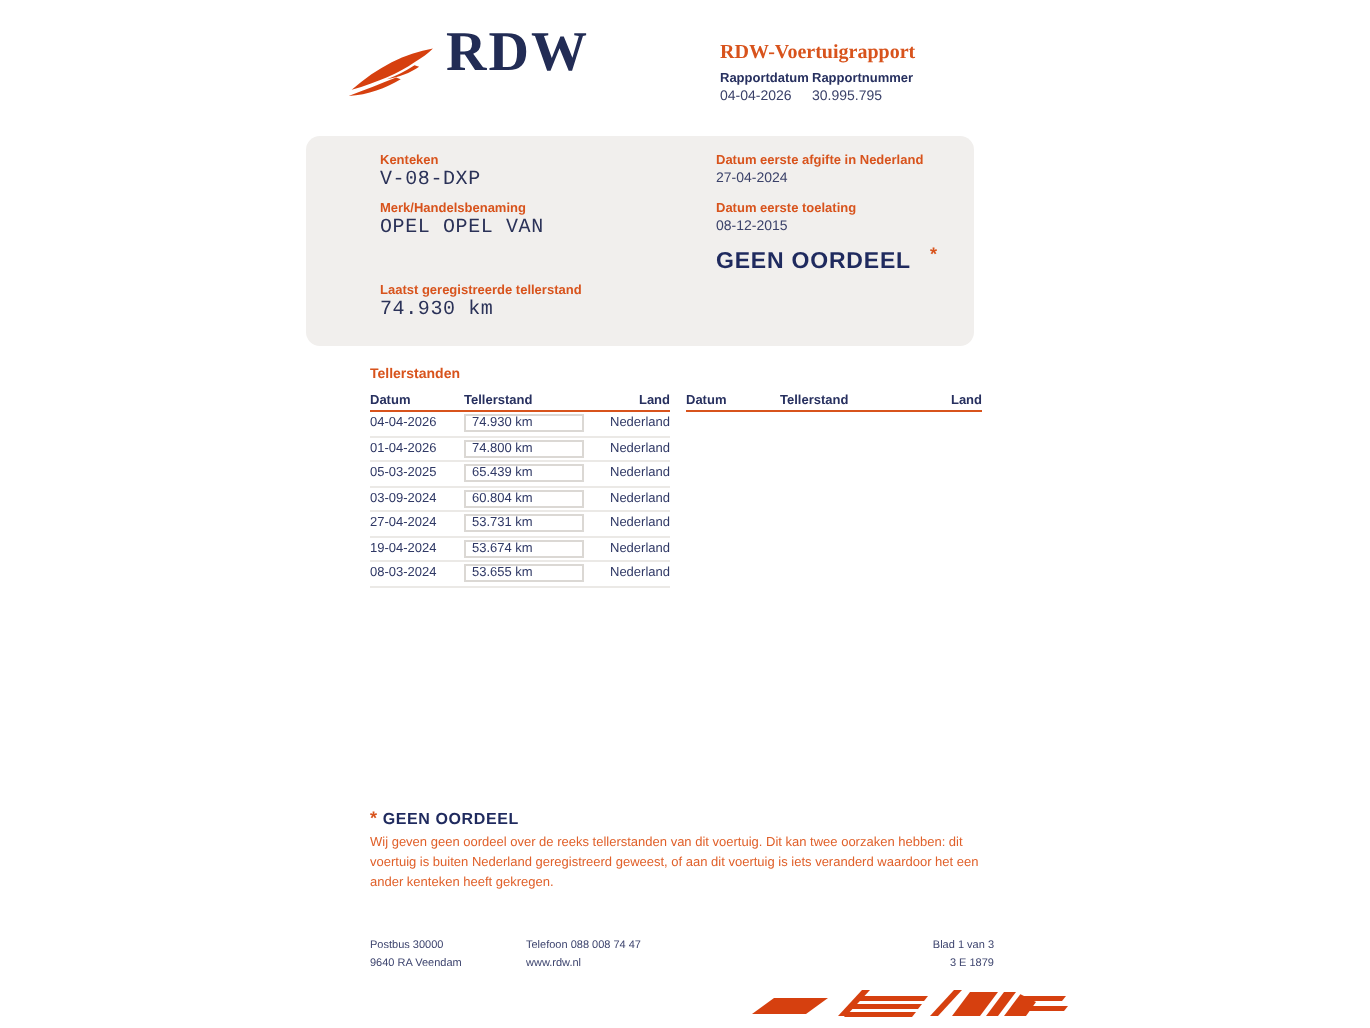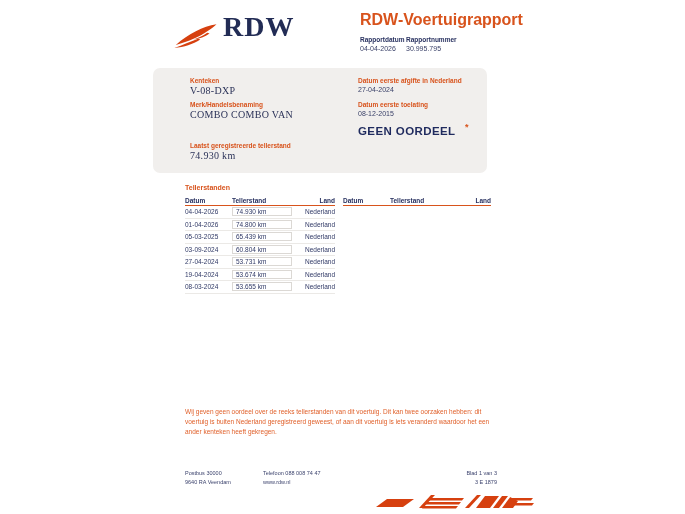--- a/index.html
+++ b/index.html
@@ -17,38 +17,38 @@
     font-family:"Liberation Sans", sans-serif;overflow:hidden;
   }
   .abs{position:absolute;}
   
   .logo-svg{position:absolute;left:172px;top:23px;width:46px;height:27px;}
   .logo-text{
     position:absolute;left:223px;top:11px;font-family:"Liberation Serif","DejaVu Serif",serif;
     font-size:28px;color:#222c55;letter-spacing:1px;font-weight:600;
   }
   .doc-title{
-    position:absolute;left:360px;top:11px;width:220px;
-    font-family:Liberation Sans, sans-serif;
-    font-size:16px;font-weight:bold;color:var(--orange);
+    position:absolute;left:360px;top:21px;width:220px;
+    font-family:Liberation Serif, serif;
+    font-size:10px;font-weight:bold;color:var(--orange);
   }
   .meta-label{font-size:6.5px;font-weight:bold;color:var(--navy);}
   .meta-value{font-size:7px;color:var(--navy-soft);}
   .meta-date-l{left:360px;top:36px;}
   .meta-date-v{left:360px;top:45px;}
   .meta-num-l{left:406px;top:36px;}
   .meta-num-v{left:406px;top:45px;}
   
   .card{
     position:absolute;left:153px;top:68px;width:334px;height:105px;
     background:var(--card);border-radius:7px;
   }
   .olabel{font-size:6.5px;font-weight:bold;color:var(--orange);}
   .bigval{
-    font-family:Liberation Serif, serif;
+    font-family:Liberation Mono, monospace;
     font-size:10px;color:#2b3258;letter-spacing:.3px;
   }
   .smallval{font-size:7px;color:var(--navy-soft);}
   .oordeel{
     font-size:11.5px;font-weight:bold;color:#1f2a5e;letter-spacing:.4px;
     font-family:"Liberation Sans",sans-serif;
   }
   .asterisk{color:var(--orange);font-size:9px;font-weight:bold;}
   
   .section-title{position:absolute;left:185px;top:184px;font-size:7px;font-weight:bold;color:var(--orange);}
@@ -97,21 +97,21 @@
   <div class="doc-title">RDW-Voertuigrapport</div>
   <div class="abs meta-label meta-date-l">Rapportdatum</div>
   <div class="abs meta-value meta-date-v">04-04-2026</div>
   <div class="abs meta-label meta-num-l">Rapportnummer</div>
   <div class="abs meta-value meta-num-v">30.995.795</div>
 
   <div class="card">
     <div class="abs olabel" style="left:37px;top:9px;">Kenteken</div>
     <div class="abs bigval" style="left:37px;top:17px;">V-08-DXP</div>
     <div class="abs olabel" style="left:37px;top:33px;">Merk/Handelsbenaming</div>
-    <div class="abs bigval" style="left:37px;top:41px;">COMBO COMBO VAN</div>
+    <div class="abs bigval" style="left:37px;top:41px;">OPEL OPEL VAN</div>
     <div class="abs olabel" style="left:37px;top:74px;">Laatst geregistreerde tellerstand</div>
     <div class="abs bigval" style="left:37px;top:82px;">74.930 km</div>
 
     <div class="abs olabel" style="left:205px;top:9px;">Datum eerste afgifte in Nederland</div>
     <div class="abs smallval" style="left:205px;top:18px;">27-04-2024</div>
     <div class="abs olabel" style="left:205px;top:33px;">Datum eerste toelating</div>
     <div class="abs smallval" style="left:205px;top:42px;">08-12-2015</div>
     <div class="abs oordeel" style="left:205px;top:57px;">GEEN OORDEEL</div>
     <div class="abs asterisk" style="left:312px;top:54px;">*</div>
   </div>
@@ -163,20 +163,24 @@
 
   <div class="mtable right">
     <div class="thead">
       <span class="c-datum">Datum</span>
       <span class="c-tell">Tellerstand</span>
       <span class="c-land">Land</span>
     </div>
   </div>
 
   <div class="footnote">
+    <div class="fn-title">
+      <span class="asterisk">*</span>
+      <span>GEEN OORDEEL</span>
+    </div>
     <div class="fn-body">Wij geven geen oordeel over de reeks tellerstanden van dit voertuig. Dit kan twee oorzaken hebben: dit voertuig is buiten Nederland geregistreerd geweest, of aan dit voertuig is iets veranderd waardoor het een ander kenteken heeft gekregen.</div>
   </div>
 
   <div class="footer-col f1">
     <div>Postbus 30000</div>
     <div>9640 RA Veendam</div>
   </div>
   <div class="footer-col f2">
     <div>Telefoon 088 008 74 47</div>
     <div>www.rdw.nl</div>

